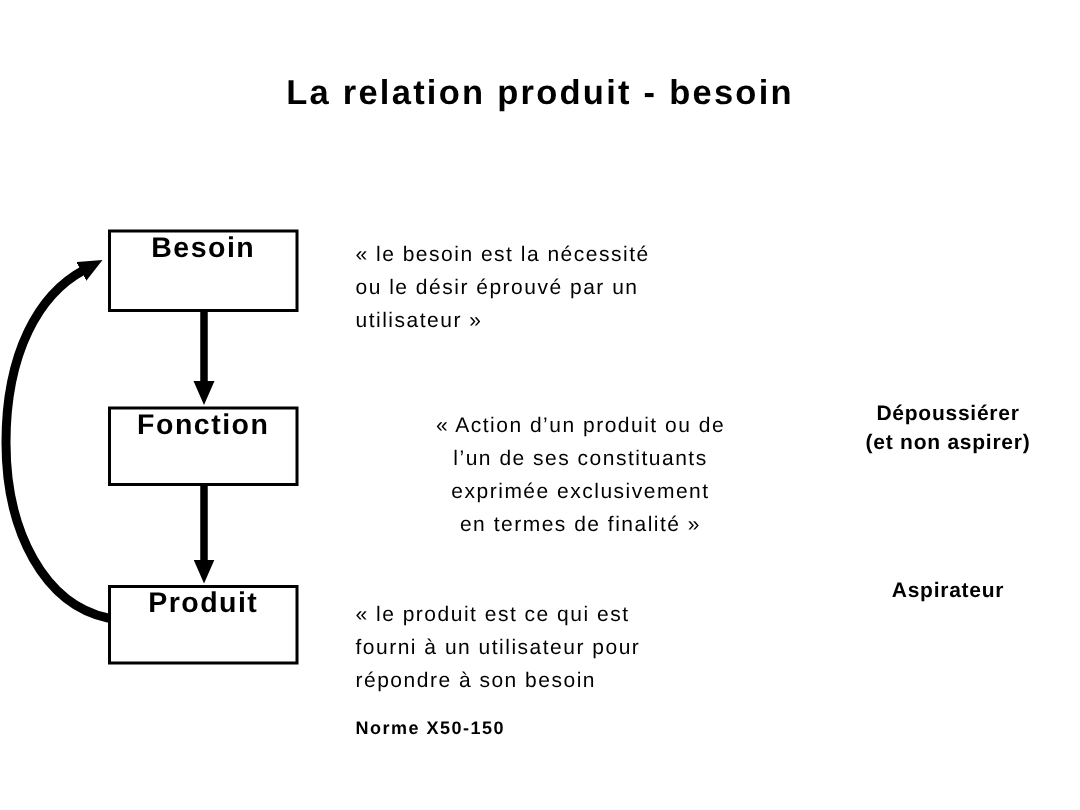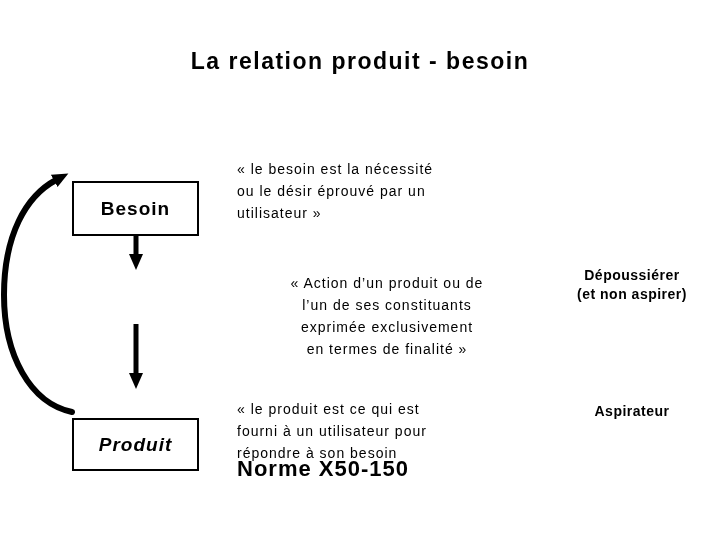--- a/index.html
+++ b/index.html
@@ -25,69 +25,68 @@
     letter-spacing:1.5px;
     white-space:nowrap;
   }
   .node {
     position:absolute;
     left:72px; width:127px;
     border:2px solid #000000;
     background:#ffffff;
     box-sizing:border-box;
     display:flex;
-    align-items:center;
+    align-items:flex-start;
     justify-content:center;
     font-size:19px;
     font-weight:bold;
     letter-spacing:1px;
     z-index:2;
-    margin-top:28px;
   }
   .node.besoin   { top:153px; height:55px; }
   .node.fonction { top:271px; height:53px; }
-  .node.produit  { top:390px; height:53px;font-style:italic; }
+  .node.produit  { top:390px; height:53px; }
   .arrows {
     position:absolute;
     left:0; top:0; width:720px; height:540px;
     z-index:1;
   }
   .def {
     position:absolute;
     left:237px; width:300px;
     font-size:14px;
     font-weight:normal;
     line-height:22px;
     letter-spacing:1px;
     white-space:pre-line;
   }
   .def.d1 { top:158px; }
   .def.d2 { top:272px;text-align:center; }
   .def.d3 { top:398px; }
   .footnote {
     position:absolute;
-    left:237px; top:458px;
-    font-size:22px;
+    left:237px; top:474px;
+    font-size:12px;
     font-weight:bold;
     line-height:22px;
     letter-spacing:1px;
     white-space:nowrap;
   }
   .example {
     position:absolute;
     left:552px; width:160px;
     font-size:14px;
     font-weight:bold;
     line-height:19px;
     letter-spacing:0.5px;
     white-space:pre-line;
     text-align:center;
   }
   .example.e1 { top:266px; }
-  .example.e2 { top:402px; }
+  .example.e2 { top:384px; }
 </style>
 </head>
 <body>
 
 <div class="slide">
 
   <div class="title">La relation produit - besoin</div>
 
   <svg class="arrows" width="720" height="540" viewBox="0 0 720 540" xmlns="http://www.w3.org/2000/svg">
     <defs>
@@ -95,20 +94,23 @@
         <path d="M0,0 L16,7 L0,14 z" fill="#000000"></path>
       </marker>
     </defs>
     <line x1="136" y1="208" x2="136" y2="256" stroke="#000000" stroke-width="5" marker-end="url(#ah)"></line>
     <line x1="136" y1="324" x2="136" y2="375" stroke="#000000" stroke-width="5" marker-end="url(#ah)"></line>
     <path d="M 72 412 C 30 403, 4 355, 4 295 C 4 235, 26 196, 56 180" fill="none" stroke="#000000" stroke-width="6" stroke-linecap="round" marker-end="url(#ah)"></path>
   </svg>
 
   <div class="node besoin">
     <span>Besoin</span>
+  </div>
+  <div class="node fonction">
+    <span>Fonction</span>
   </div>
   <div class="node produit">
     <span>Produit</span>
   </div>
 
   <div class="def d1">« le besoin est la nécessité
 ou le désir éprouvé par un
 utilisateur »</div>
   <div class="def d2">« Action d’un produit ou de
 l’un de ses constituants

